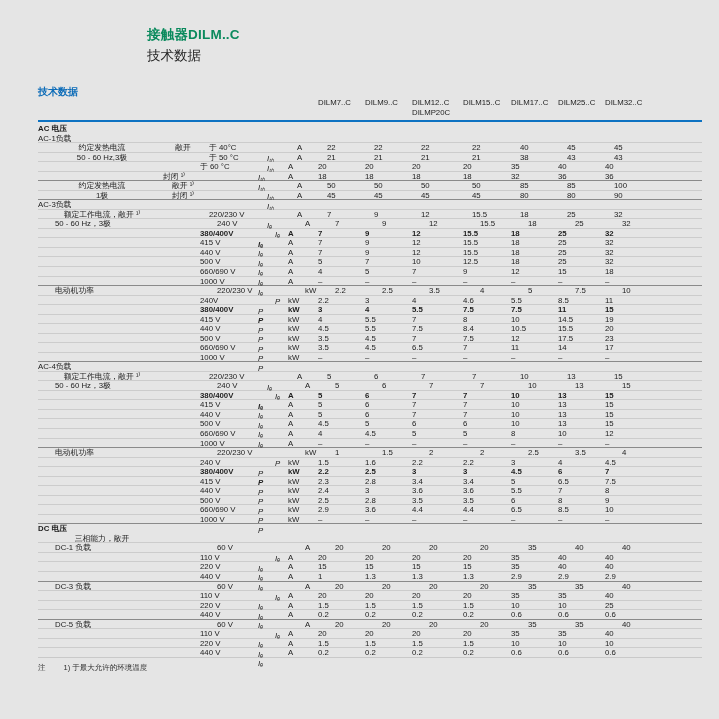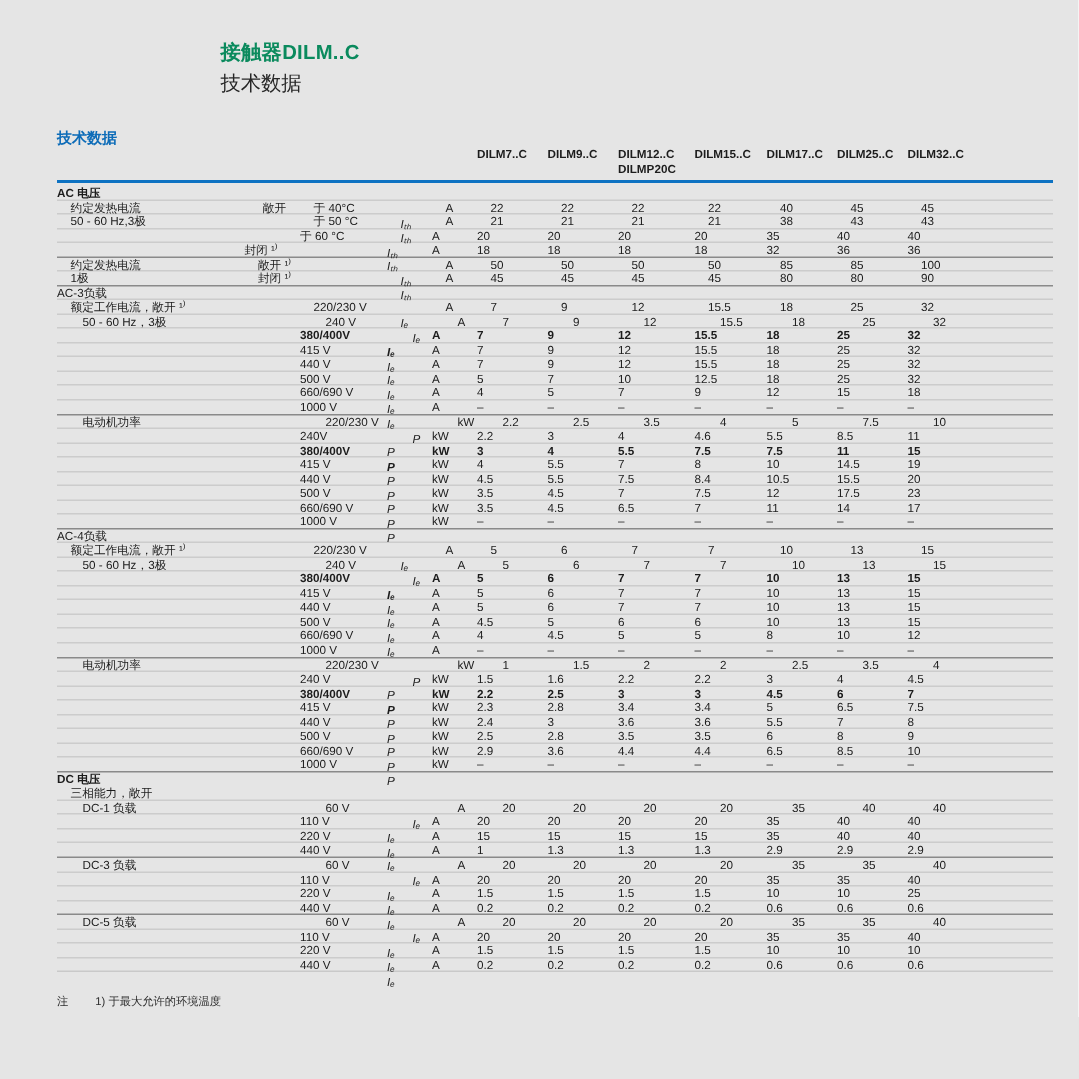--- a/index.html
+++ b/index.html
@@ -3,38 +3,38 @@
 <meta charset="utf-8">
 <style>
   html,body{margin:0;padding:0;background:#ffffff;}
   .page{position:relative;width:719px;height:719px;background:#e5e5e5;
         font-family:"Liberation Sans",sans-serif;color:#1c1c1c;overflow:hidden;}
   .doc-header{position:absolute;left:147px;top:26px;}
   .title-green{font-size:13.5px;font-weight:bold;letter-spacing:.2px;}
   .title-sub{font-size:13.5px;color:#262626;margin-top:3px;}
   .section-label{position:absolute;left:38px;top:85px;font-weight:bold;font-size:10px;}
   .colheads{position:absolute;left:318px;top:98px;display:flex;}
-  .ch{font-weight:bold;font-size:7.8px;line-height:9.5px;white-space:pre-line;}
+  .ch{font-weight:normal;font-size:7.8px;line-height:9.5px;white-space:pre-line;}
   .blue-rule{position:absolute;left:38px;top:120px;width:664px;height:2px;}
   .tbl{position:absolute;left:38px;top:123px;width:664px;border-bottom:1px solid #c9c9c9;}
   .trow{display:flex;height:9.54px;line-height:9.7px;font-size:7.8px;
         border-top:1px solid transparent;box-sizing:border-box;white-space:nowrap;}
   .trow.sep-l{border-top-color:#cccccc;}
   .trow.sep-d{border-top-color:#8a8a8a;}
   .trow.bold{font-weight:bold;}
   .cl1{width:110px;overflow:visible;}
   .cl2{width:52px;text-align:center;}
   .cl3{width:58px;}
   .csym{width:30px;font-style:italic;margin-top:11px;}
   .cunit{width:30px;}
   .cv{width:47px;}
   .cv.w2{width:51px;}
   .cv.w3{width:48px;}
   .cv.wlast{width:42px;}
-  .ind1{padding-left:9px;}
+  .ind1{padding-left:9px;text-align:center;}
   .ind2{padding-left:17px;}
   .sec{font-weight:bold;}
   .footnote{position:absolute;left:38px;top:663px;font-size:7.5px;color:#2e2e2e;display:flex;}
   .footnote .fn-text{margin-left:18px;}
 </style>
 </head>
 <body>
 
 <div class="page">
   <div class="doc-header">
@@ -61,20 +61,34 @@
         <span class="csym"></span>
         <span class="cunit"></span>
         <span class="cv"></span>
         <span class="cv"></span>
         <span class="cv w2"></span>
         <span class="cv w3"></span>
         <span class="cv"></span>
         <span class="cv"></span>
         <span class="cv wlast"></span>
       </div>
+      <div class="trow">
+        <span class="cl1">AC-1负载</span>
+        <span class="cl2"></span>
+        <span class="cl3"></span>
+        <span class="csym"></span>
+        <span class="cunit"></span>
+        <span class="cv"></span>
+        <span class="cv"></span>
+        <span class="cv w2"></span>
+        <span class="cv w3"></span>
+        <span class="cv"></span>
+        <span class="cv"></span>
+        <span class="cv wlast"></span>
+      </div>
       <div class="trow sep-l">
         <span class="cl1 ind1">约定发热电流</span>
         <span class="cl2">敞开</span>
         <span class="cl3">于 40°C</span>
         <span class="csym">Iₜₕ</span>
         <span class="cunit">A</span>
         <span class="cv">22</span>
         <span class="cv">22</span>
         <span class="cv w2">22</span>
         <span class="cv w3">22</span>

